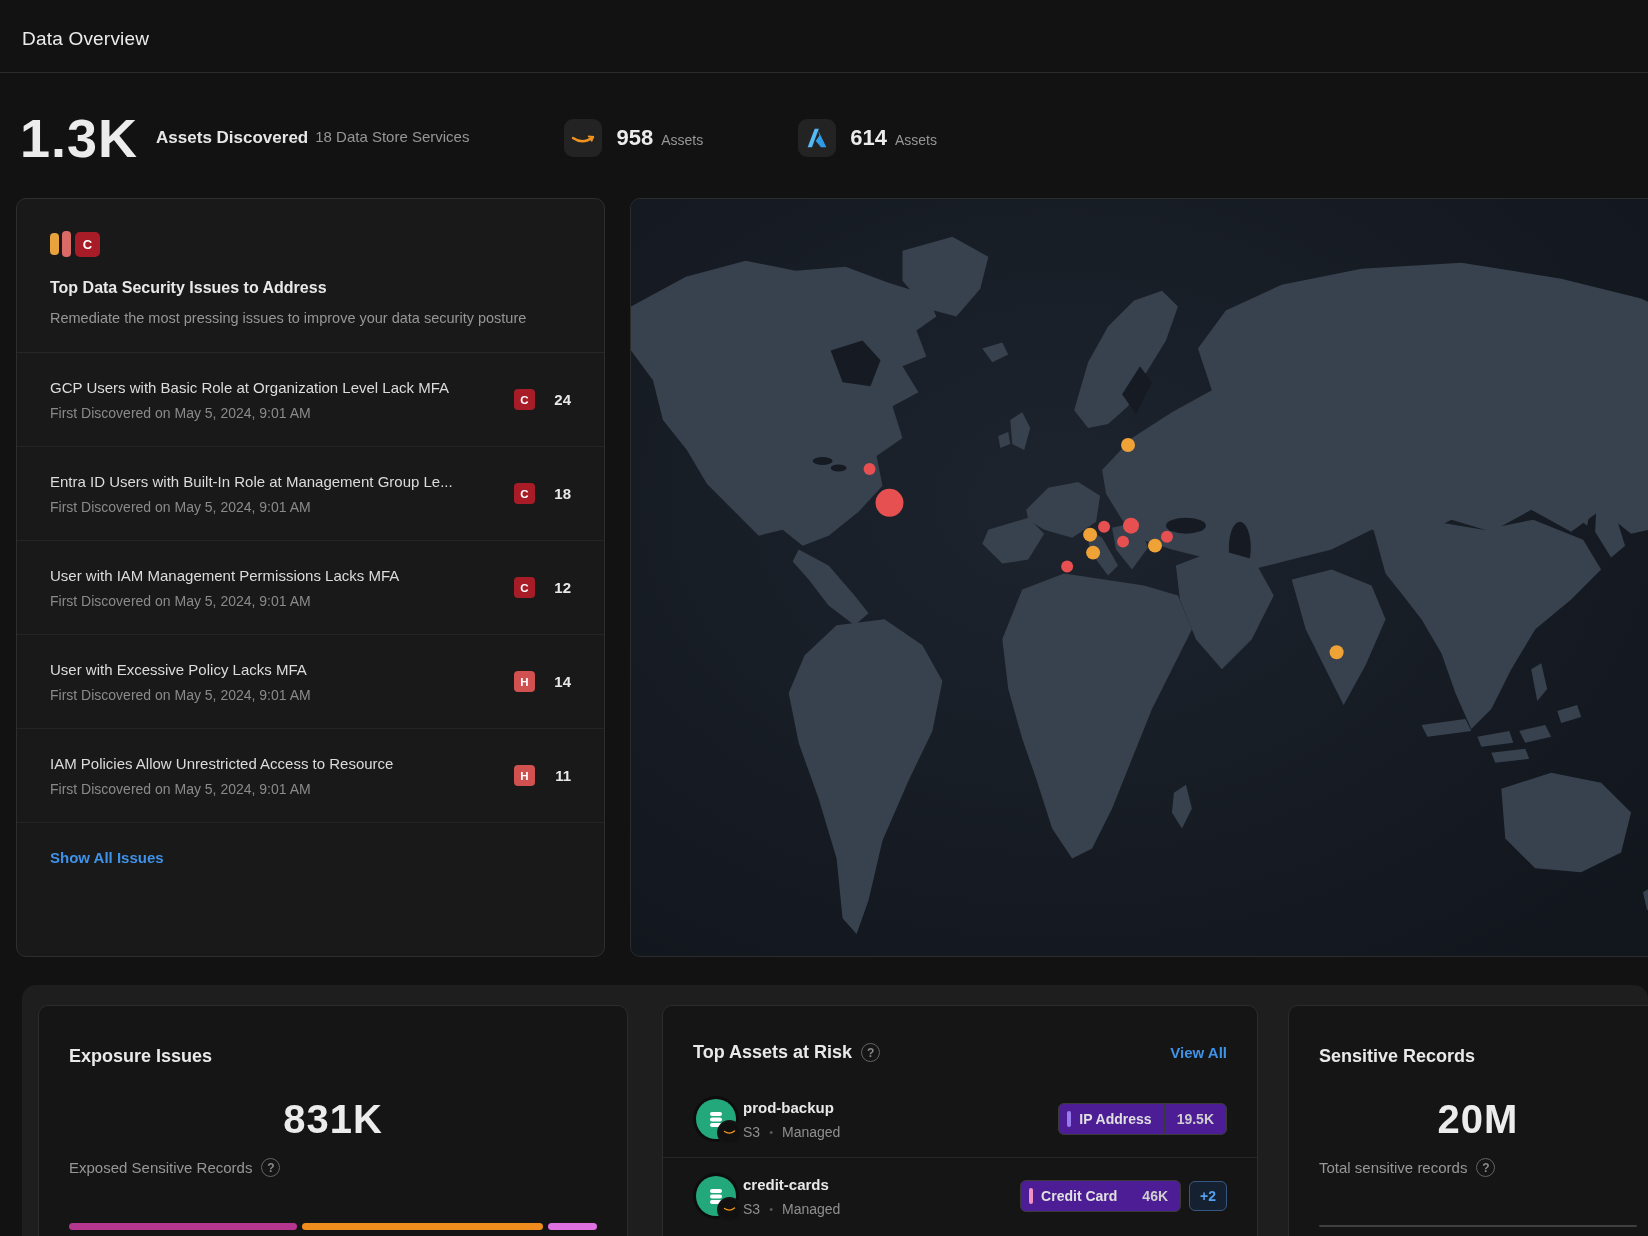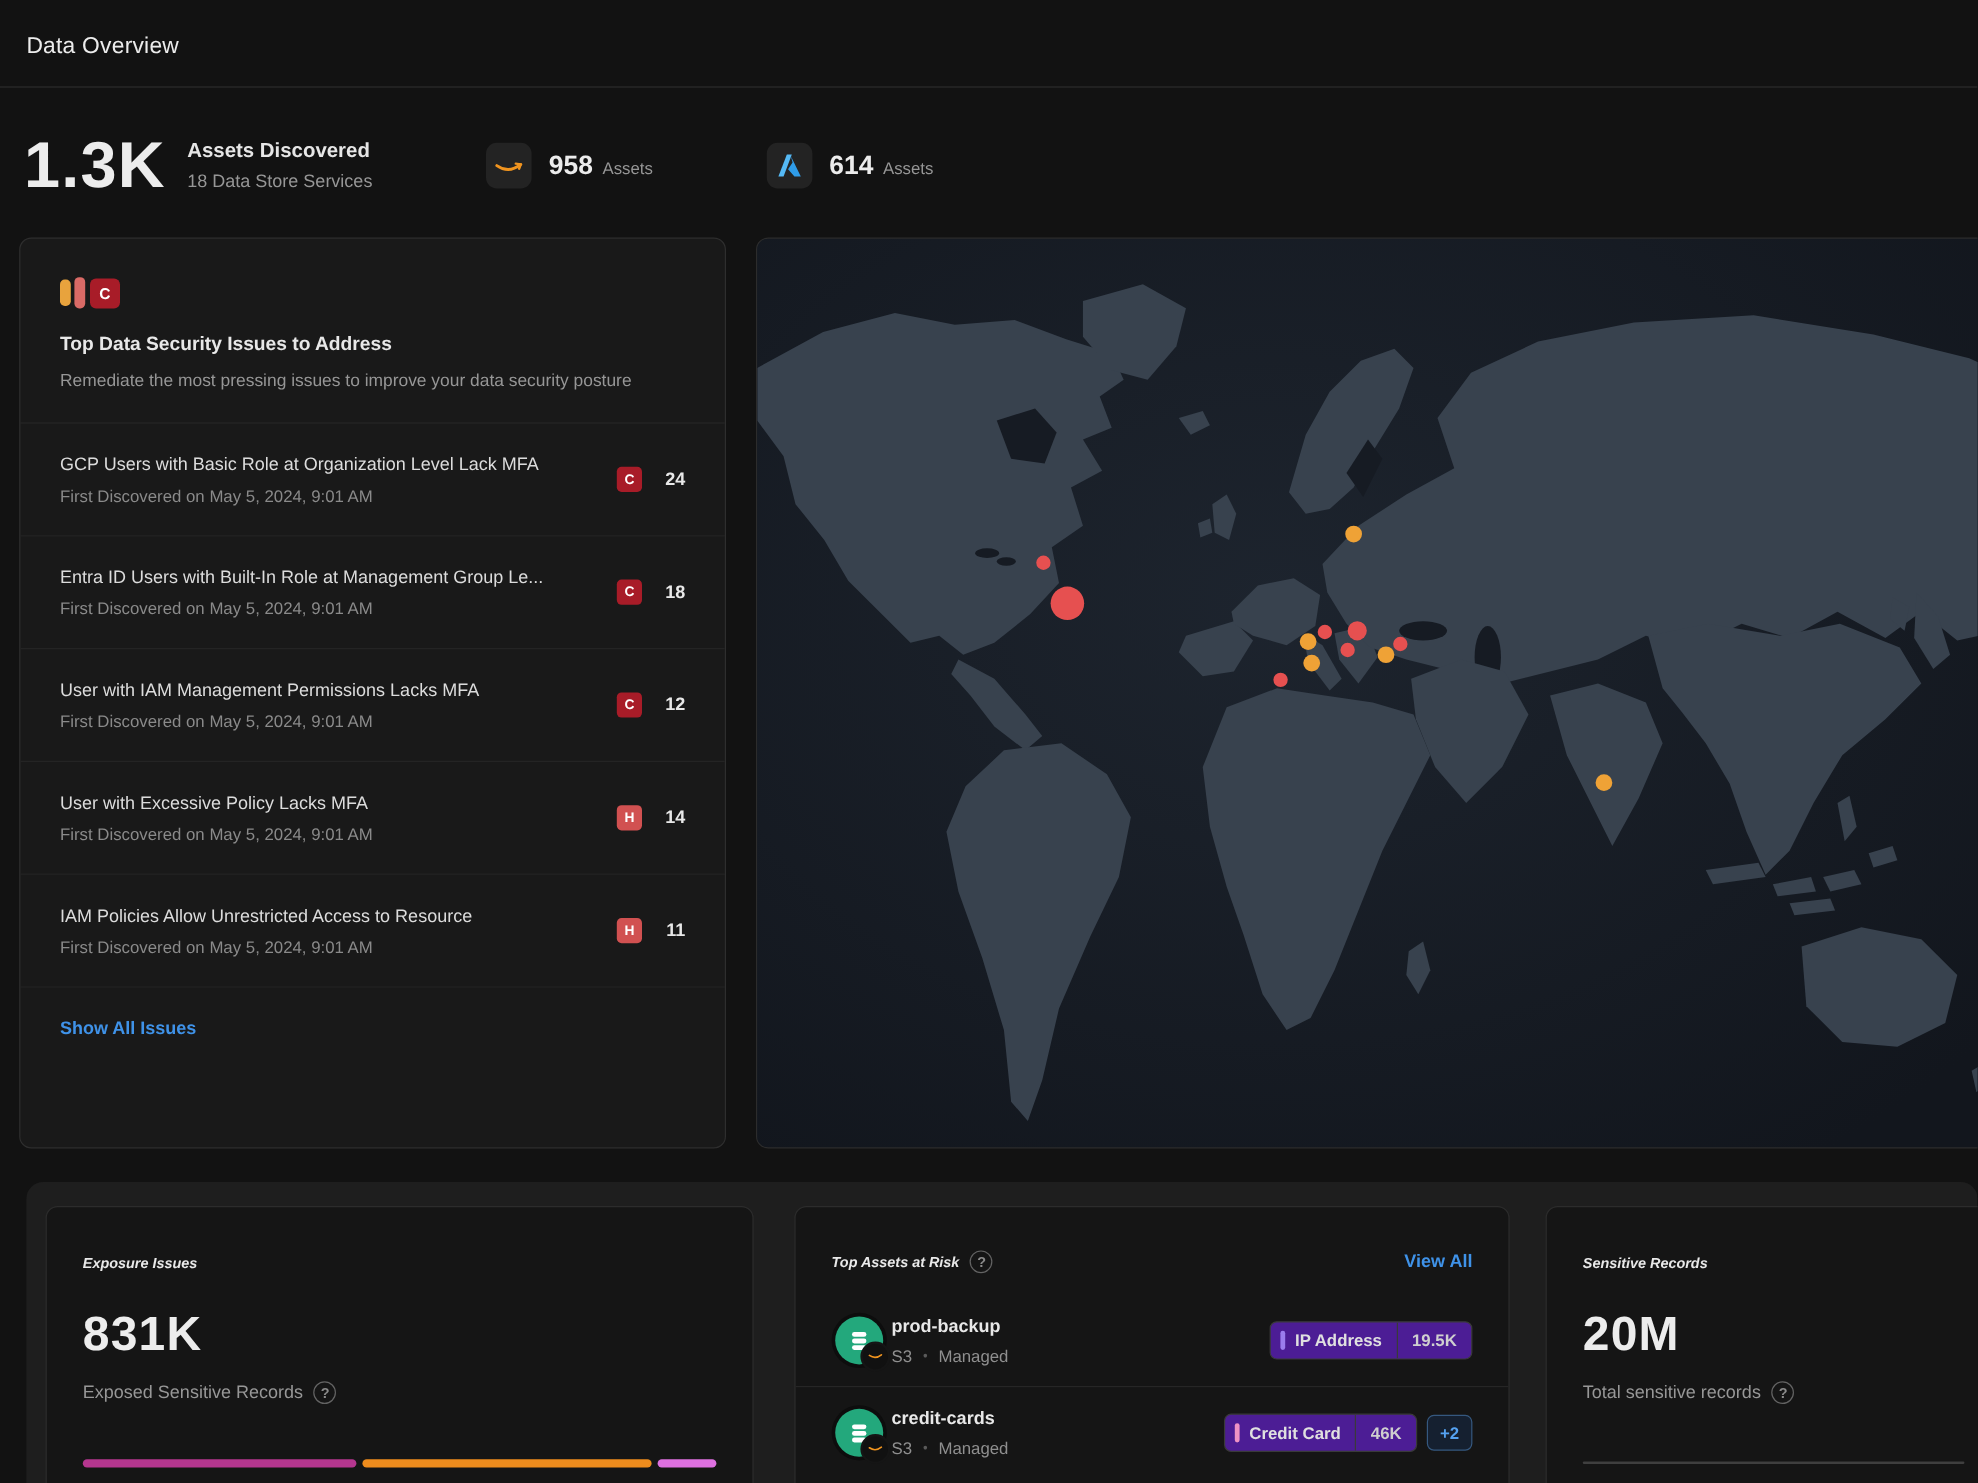--- a/index.html
+++ b/index.html
@@ -7,21 +7,21 @@
     width:1648px;height:1236px;position:relative;overflow:hidden;
     background:#121212;color:#e8e8e8;
     font-family:"Liberation Sans", sans-serif;
   }
   
   .page-header{position:absolute;left:22px;top:28px;font-size:19px;font-weight:500;color:#ececec;letter-spacing:.2px;}
   .header-divider{position:absolute;left:0;top:72px;width:100%;height:1px;background:#2b2b2b;}
   
   .stats{position:absolute;left:20px;top:102px;height:72px;display:flex;align-items:center;}
   .big-number{font-size:54px;font-weight:700;color:#ececec;letter-spacing:1px;line-height:1;}
-  .total-labels{margin-left:18px;display:flex;flex-direction:column;gap:7px;}
+  .total-labels{margin-left:18px;display:flex;flex-direction:row;gap:7px;}
   .total-label{font-size:17px;font-weight:700;color:#e6e6e6;}
   .total-sublabel{font-size:15px;color:#969696;}
   .provider{display:flex;align-items:center;margin-left:48px;padding-left:47px;}
   .provider-icon{width:38px;height:38px;border-radius:9px;background:#232323;display:flex;align-items:center;justify-content:center;}
   .provider-count{font-size:22px;font-weight:700;color:#ececec;margin-left:14px;}
   .provider-unit{font-size:14px;color:#969696;margin-left:8px;margin-top:4px;}
   
   .issues-panel{position:absolute;left:16px;top:198px;width:589px;height:759px;
     background:#191919;border:1px solid #2e2e2e;border-radius:10px;box-sizing:border-box;
     display:flex;flex-direction:column;}
@@ -49,22 +49,22 @@
   .map-svg{position:absolute;inset:0;width:100%;height:100%;}
   .land{fill:#38424e;}
   .water{fill:#161b23;}
   
   .bottom-container{position:absolute;left:22px;top:985px;width:1626px;height:300px;
     background:#1e1e1e;border-radius:14px 14px 0 0;}
   .card{position:absolute;top:20px;height:300px;background:#151515;border:1px solid #2c2c2c;border-radius:10px;box-sizing:border-box;}
   .card-exposure{left:16px;width:590px;padding:0 30px;}
   .card-assets{left:640px;width:596px;}
   .card-sensitive{left:1266px;width:380px;padding:0 30px;}
-  .card-title{font-size:12px;font-weight:700;color:#e9e9e9;font-style:italic;}
-  .card-value{font-size:40px;font-weight:700;color:#ececec;letter-spacing:1px;margin-top:30px;}
+  .card-title{font-size:18px;font-weight:700;color:#e9e9e9;}
+  .card-value{font-size:40px;font-weight:700;color:#ececec;letter-spacing:1px;margin-top:30px;text-align:center;}
   .card-label{margin-top:16px;font-size:15px;color:#979797;display:flex;align-items:center;}
   .help-icon{width:19px;height:19px;border-radius:50%;border:1.5px solid #636363;color:#8a8a8a;
     font-size:12px;font-weight:700;display:inline-flex;align-items:center;justify-content:center;margin-left:9px;box-sizing:border-box;}
   .mt40{margin-top:40px;}
   .exposure-bar{margin-top:46px;height:7px;display:flex;gap:5px;}
   .bar-seg{height:100%;border-radius:4px;}
   .sensitive-line{margin-top:48px;height:2px;background:#3f3f3f;border-radius:2px;}
   
   .assets-header{display:flex;align-items:center;padding:36px 30px 18px;}
   .assets-title-wrap{display:flex;align-items:center;gap:0;}

